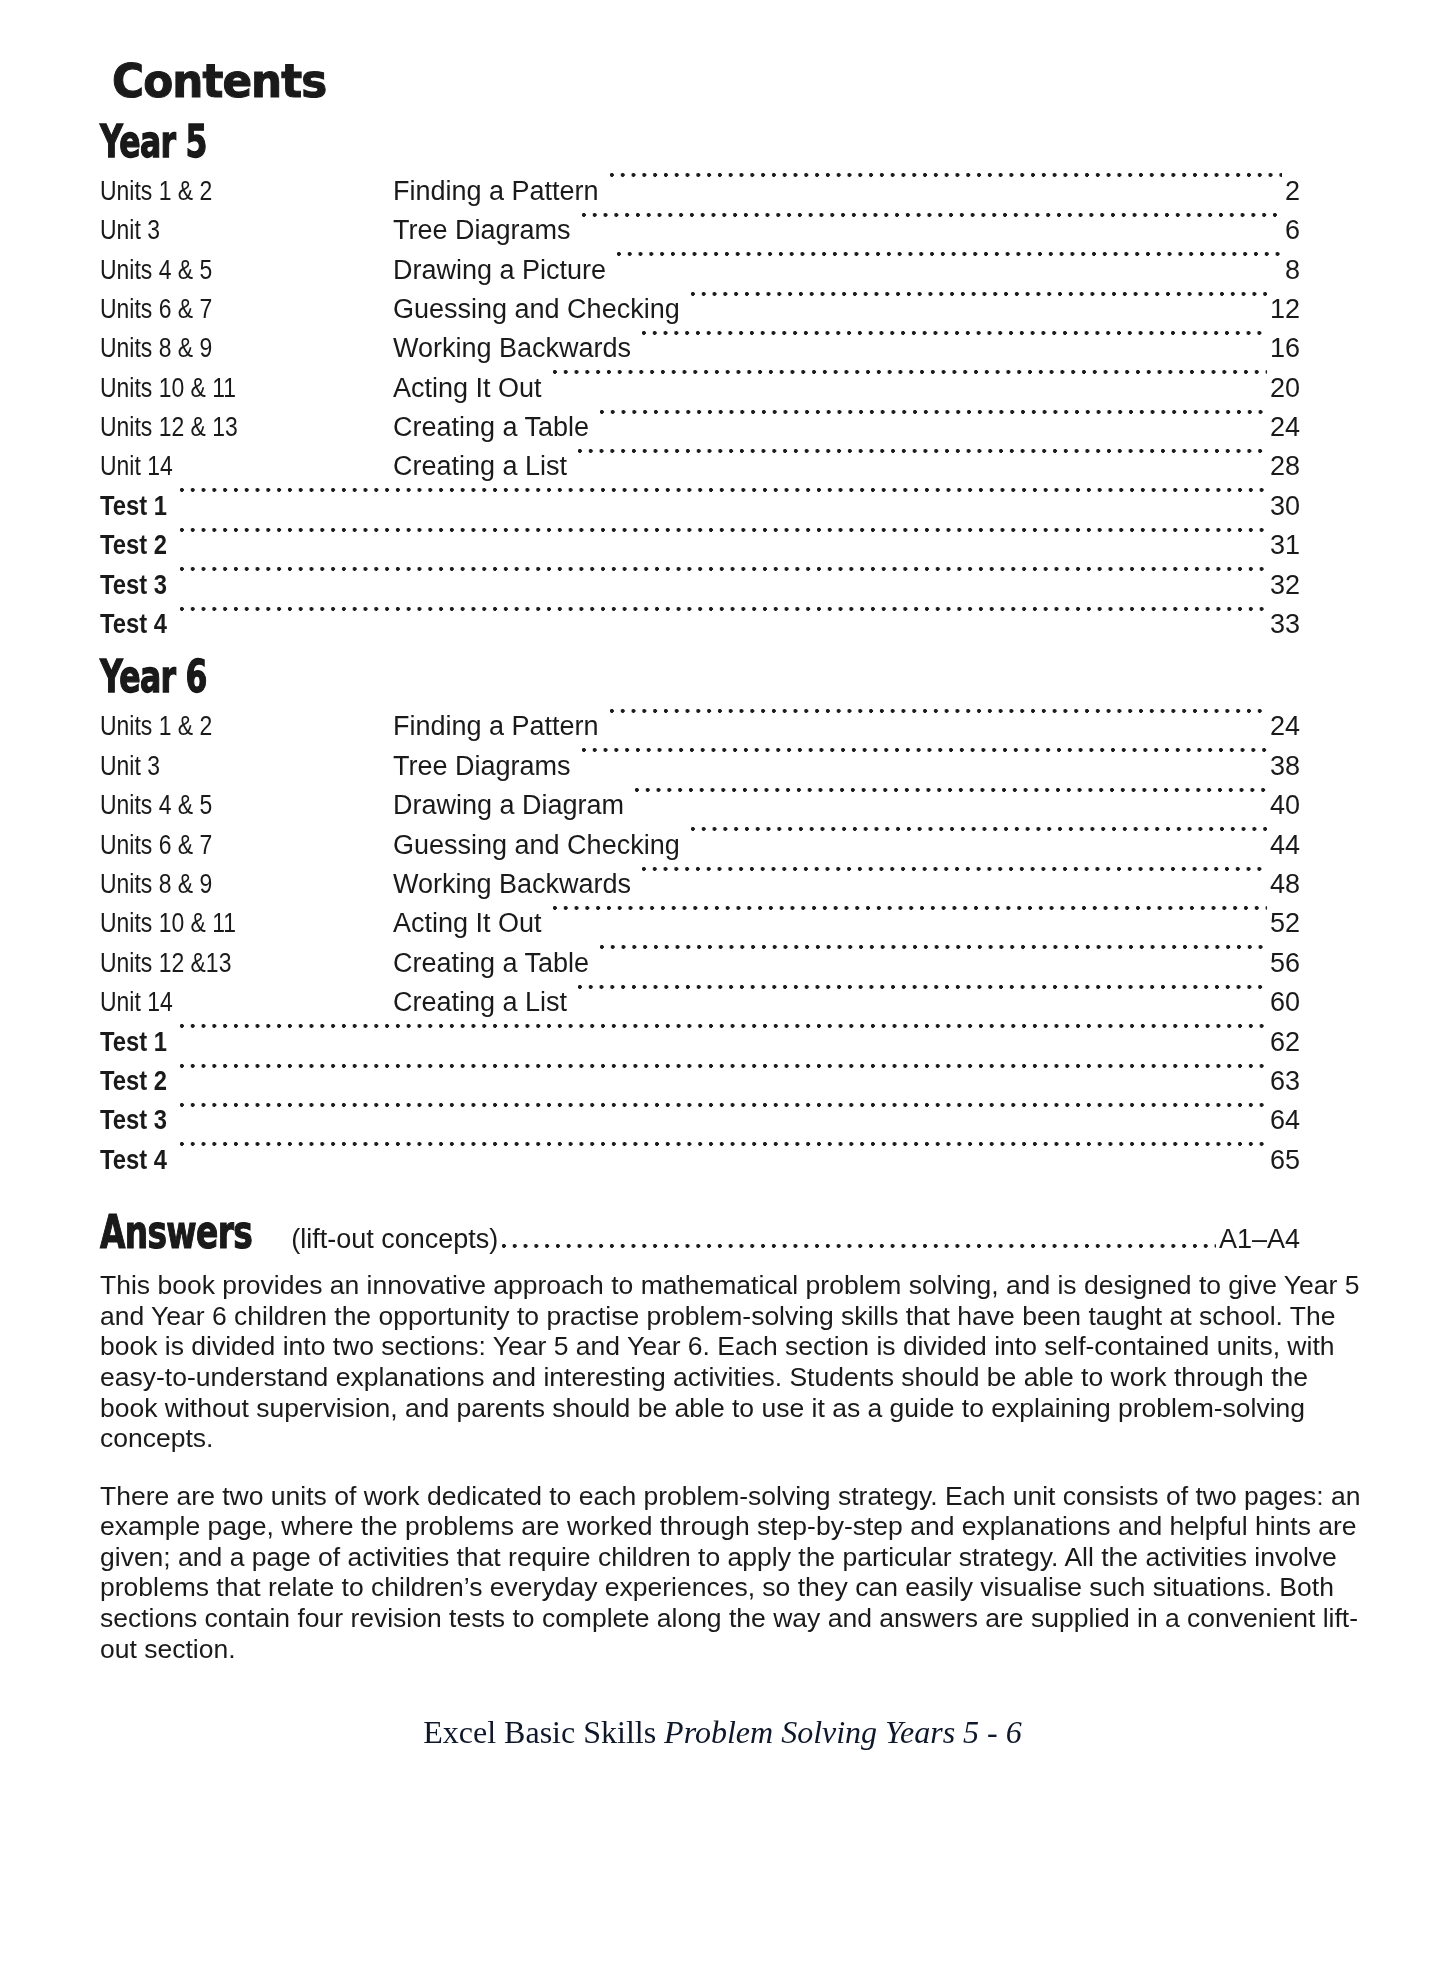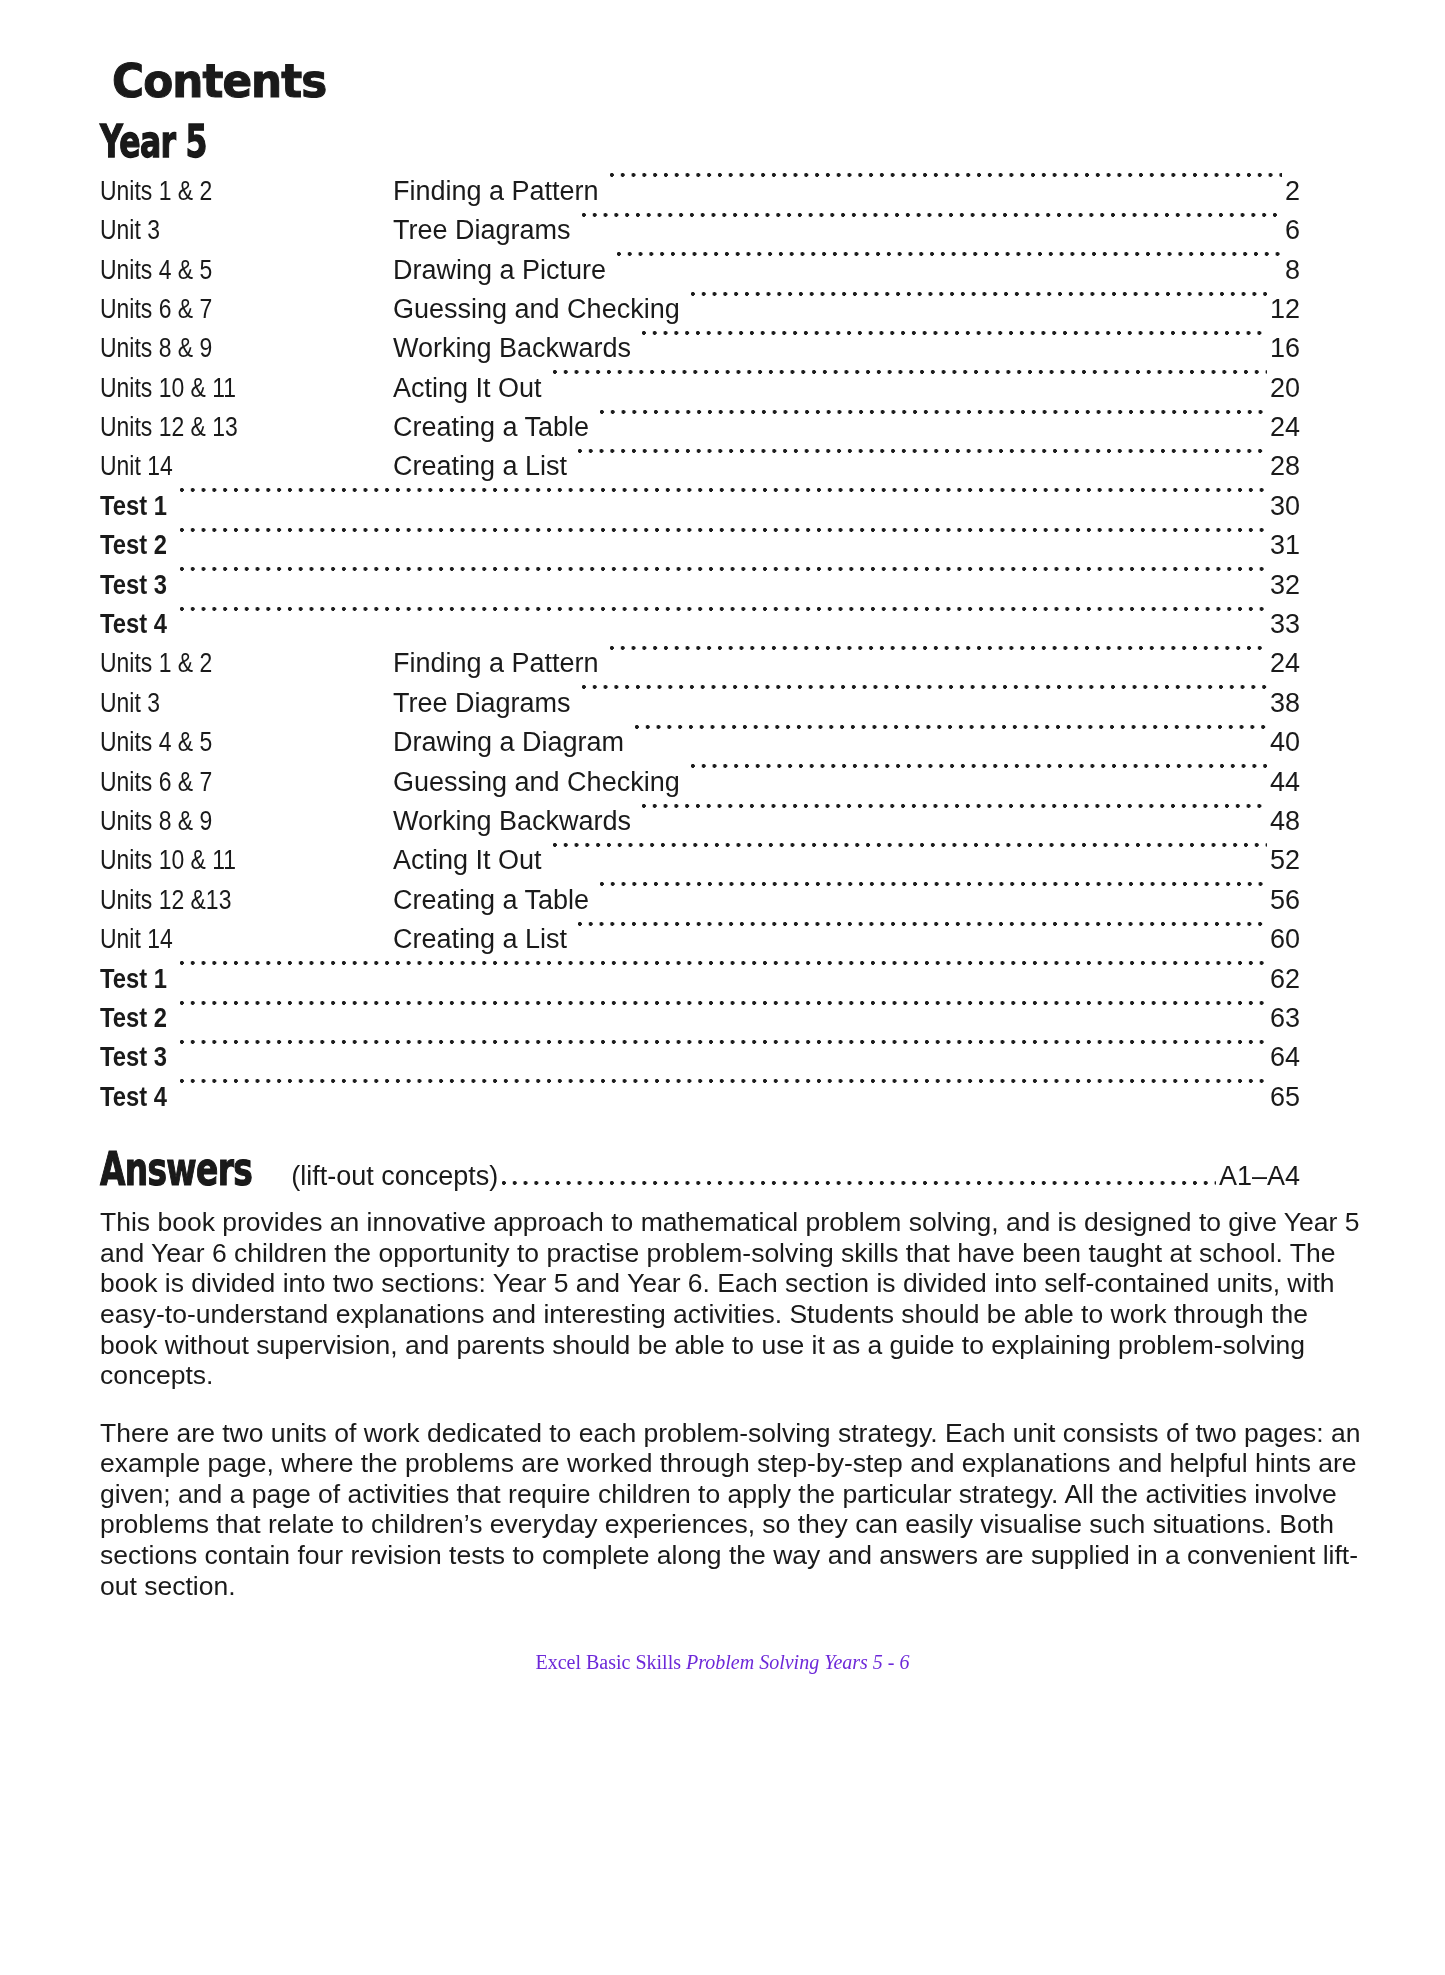--- a/index.html
+++ b/index.html
@@ -72,21 +72,21 @@
     font-size:26.5px;line-height:30.6px;
     text-align:left;
   }
   .intro p + p{margin-top:27px;}
 
   
   .footer{
     margin:50px -145px 0 -100px;
     text-align:center;
     font-family:"Liberation Serif",serif;
-    font-size:20px;color:#6d28d9;
+    font-size:32px;color:#0f172a;
   }
   .footer .italic{font-style:italic;}
 </style>
 </head>
 <body>
 
 <div class="page">
 
   <h1 class="display-heading"><span class="squeeze">Contents</span></h1>
 
@@ -170,20 +170,21 @@
 
   <div class="toc-row">
     <span class="test-label"><span class="cond-sm">Test 4</span></span>
     <span class="leader"></span>
     <span class="page-cell">33</span>
   </div>
 </div>
   </div>
 
   <div class="toc-section">
+    <h2 class="section-heading"><span class="cond">Year 6</span></h2>
     <div class="rows">
   <div class="toc-row">
     <span class="unit-cell"><span class="cond-sm">Units 1 &amp; 2</span></span>
     <span class="title-cell">Finding a Pattern</span>
     <span class="leader"></span>
     <span class="page-cell">24</span>
   </div>
 
   <div class="toc-row">
     <span class="unit-cell"><span class="cond-sm">Unit 3</span></span>

